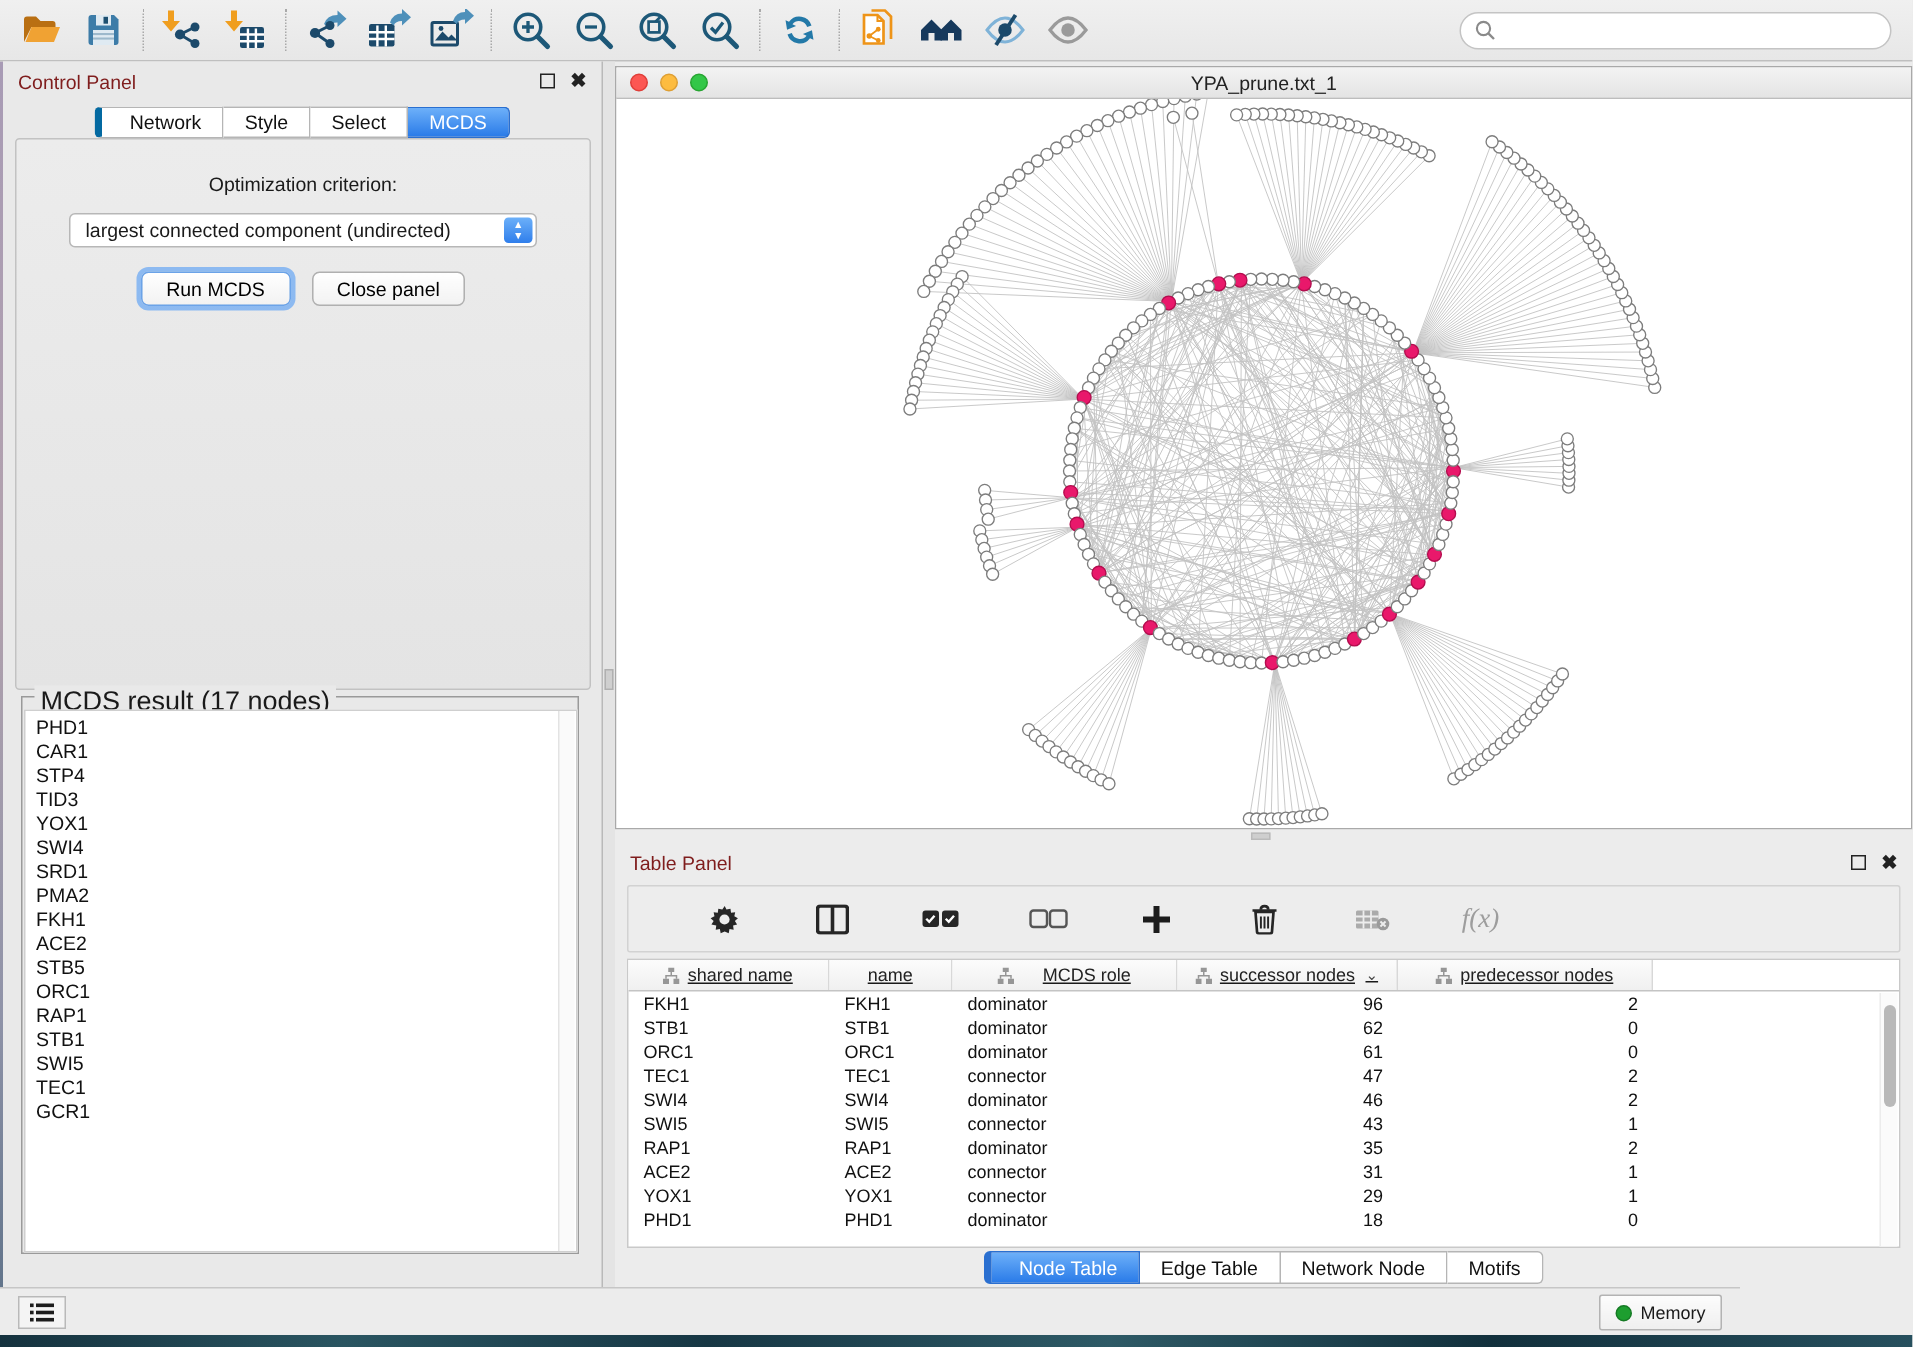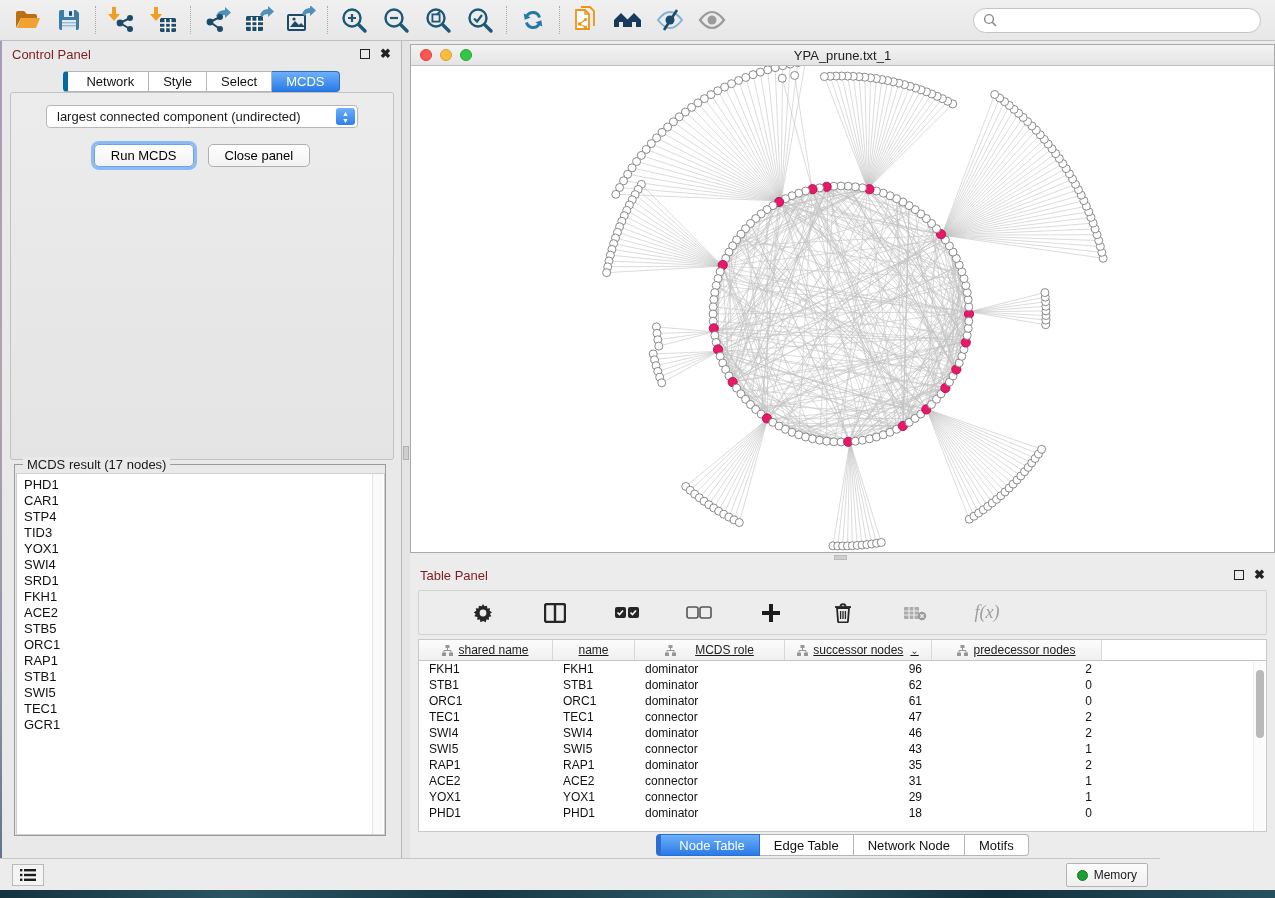--- a/index.html
+++ b/index.html
@@ -51,21 +51,21 @@
   #criterion-stepper { position:absolute; right:2px; top:2px; width:19px; height:17px; border-radius:3px;
     background:linear-gradient(#6cb0f9,#2f7eeb); display:flex; flex-direction:column; align-items:center; justify-content:center; }
   #criterion-stepper span { color:#fff; font-size:7px; line-height:7px; }
   #cp-buttons { display:flex; justify-content:center; gap:14px; margin-top:16px; }
   .mac-btn { height:23px; background:linear-gradient(#ffffff,#f2f2f2); border:1px solid #b0b0b0;
     border-radius:5px; font-size:13px; padding:0 16px; font-family:"Liberation Sans",sans-serif; }
   .mac-btn.focused { box-shadow:0 0 0 3px rgba(90,160,245,.65); border-color:#6ba3e8; }
 
   #mcds-fieldset { position:absolute; left:12px; top:423px; width:372px; height:372px;
     border:1px solid #9a9a9a; background:#e9e9e9; }
-  #mcds-legend { position:absolute; left:8px; top:-8px; background:#e9e9e9; padding:0 4px; font-size:13px; }
+  #mcds-legend { position:absolute; left:8px; top:-8px; background:#e9e9e9; padding:0 4px; font-size:18px; }
   #mcds-list { position:absolute; left:1px; top:8px; width:369px; height:362px; background:#fff;
     border:1px solid #cfcfcf; overflow:hidden; padding:3px 0 0 7px; }
   .mcds-item { font-size:13px; line-height:16px; color:#111; }
   #mcds-scroll { position:absolute; right:2px; top:9px; width:11px; height:360px; background:#fafafa; border-left:1px solid #e3e3e3; }
 
   
   #v-splitter { position:absolute; left:402px; top:41px; width:8px; height:817px; background:#e4e4e4; }
   #v-splitter .grip { position:absolute; left:1px; top:405px; width:6px; height:14px; background:#cfcfcf; border:1px solid #b0b0b0; }
   #h-splitter { position:absolute; left:410px; top:553px; width:865px; height:9px; background:#ececec; }
   #h-splitter .grip { position:absolute; left:424px; top:2px; width:13px; height:5px; background:#cfcfcf; border:1px solid #bbb; }
@@ -274,20 +274,21 @@
   <div id="cp-tabs">
       <div class="seg" id="cp-seg">
         <div class="seg-tab">Network</div>
         <div class="seg-tab">Style</div>
         <div class="seg-tab">Select</div>
         <div class="seg-tab selected">MCDS</div>
       </div>
     </div>
 
   <div id="cp-content">
+    <div id="opt-label">Optimization criterion:</div>
     <div id="criterion-select">
       <span>largest connected component (undirected)</span>
       <span id="criterion-stepper">
           <span>▲</span>
           <span>▼</span>
         </span>
     </div>
     <div id="cp-buttons">
       <button class="mac-btn focused">Run MCDS</button>
       <button class="mac-btn">Close panel</button>
@@ -297,20 +298,21 @@
   <div id="mcds-fieldset">
     <span id="mcds-legend">MCDS result (17 nodes)</span>
     <div id="mcds-list">
         <div class="mcds-item">PHD1</div>
         <div class="mcds-item">CAR1</div>
         <div class="mcds-item">STP4</div>
         <div class="mcds-item">TID3</div>
         <div class="mcds-item">YOX1</div>
         <div class="mcds-item">SWI4</div>
         <div class="mcds-item">SRD1</div>
+        <div class="mcds-item">PMA2</div>
         <div class="mcds-item">FKH1</div>
         <div class="mcds-item">ACE2</div>
         <div class="mcds-item">STB5</div>
         <div class="mcds-item">ORC1</div>
         <div class="mcds-item">RAP1</div>
         <div class="mcds-item">STB1</div>
         <div class="mcds-item">SWI5</div>
         <div class="mcds-item">TEC1</div>
         <div class="mcds-item">GCR1</div>
       </div>

